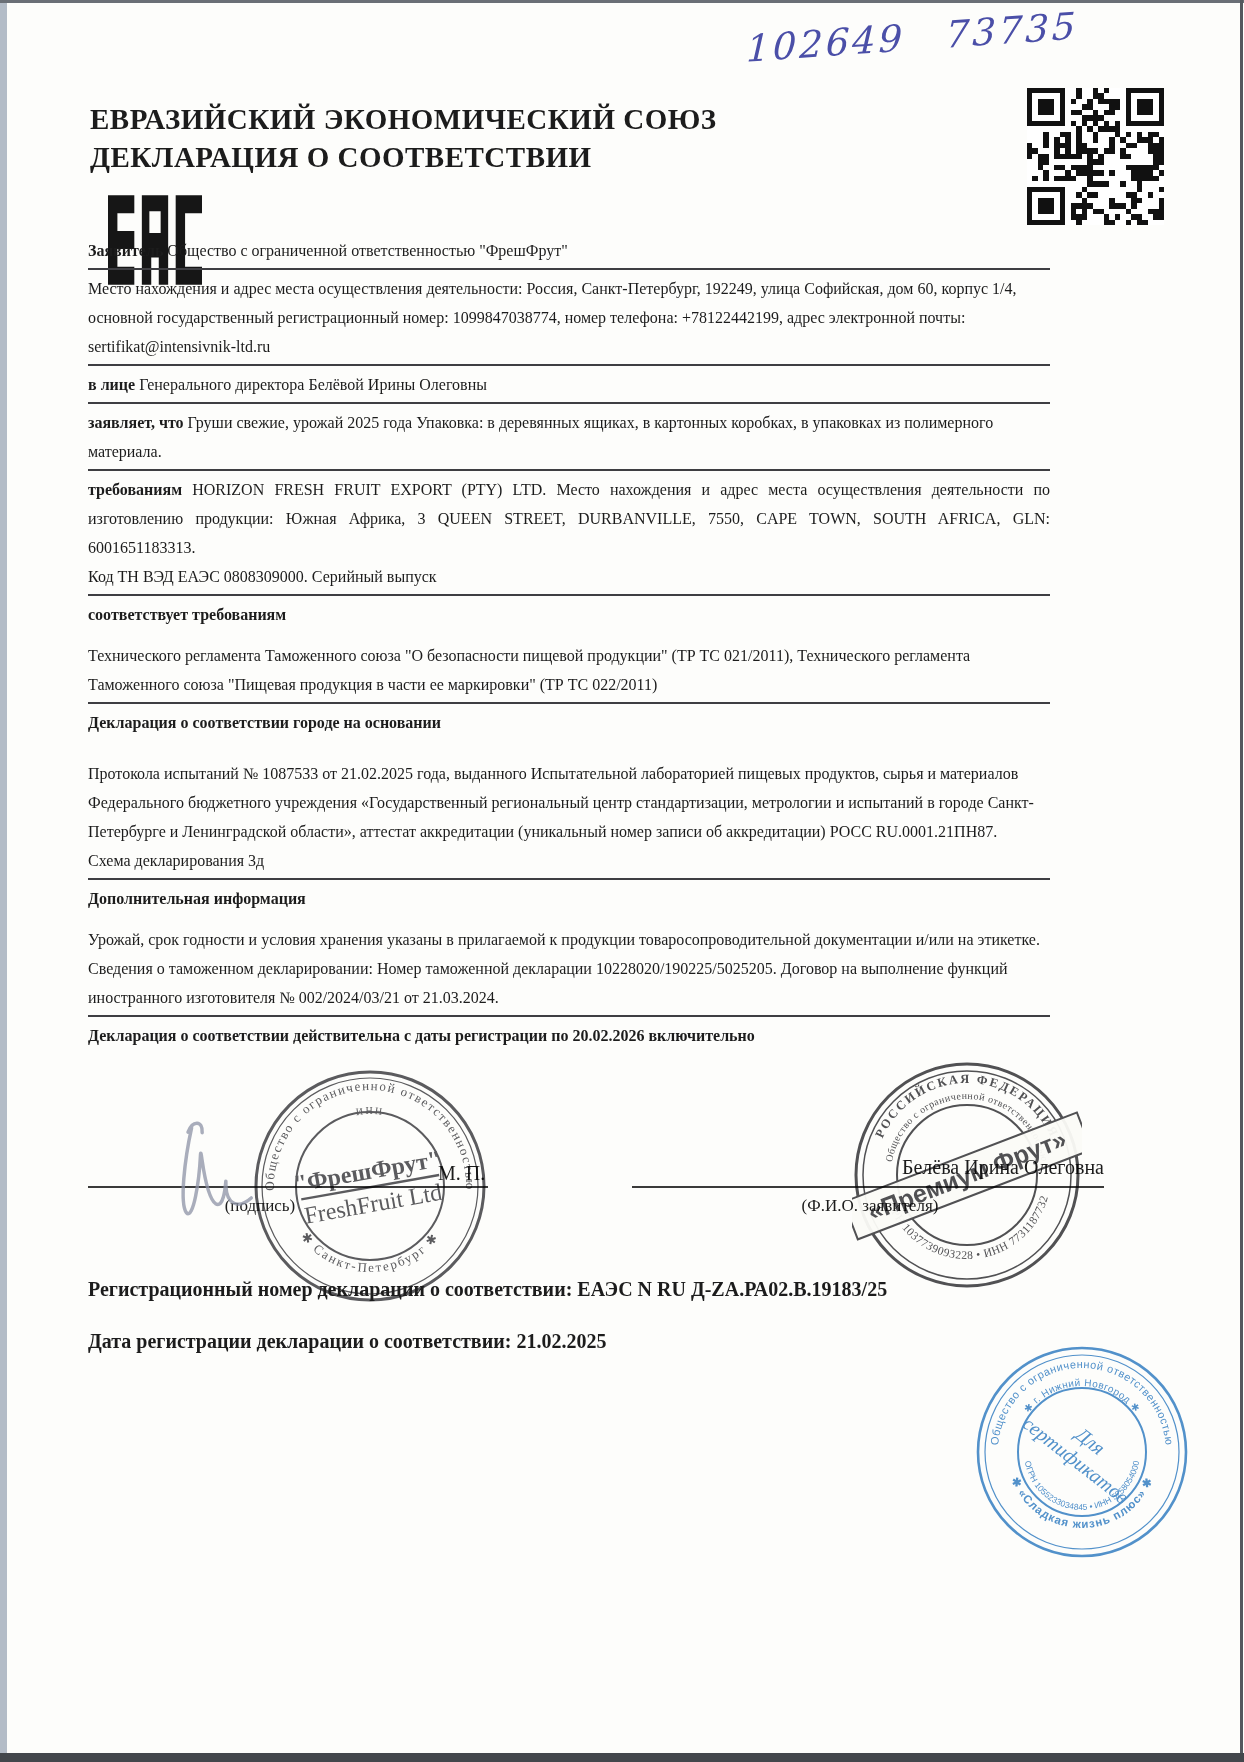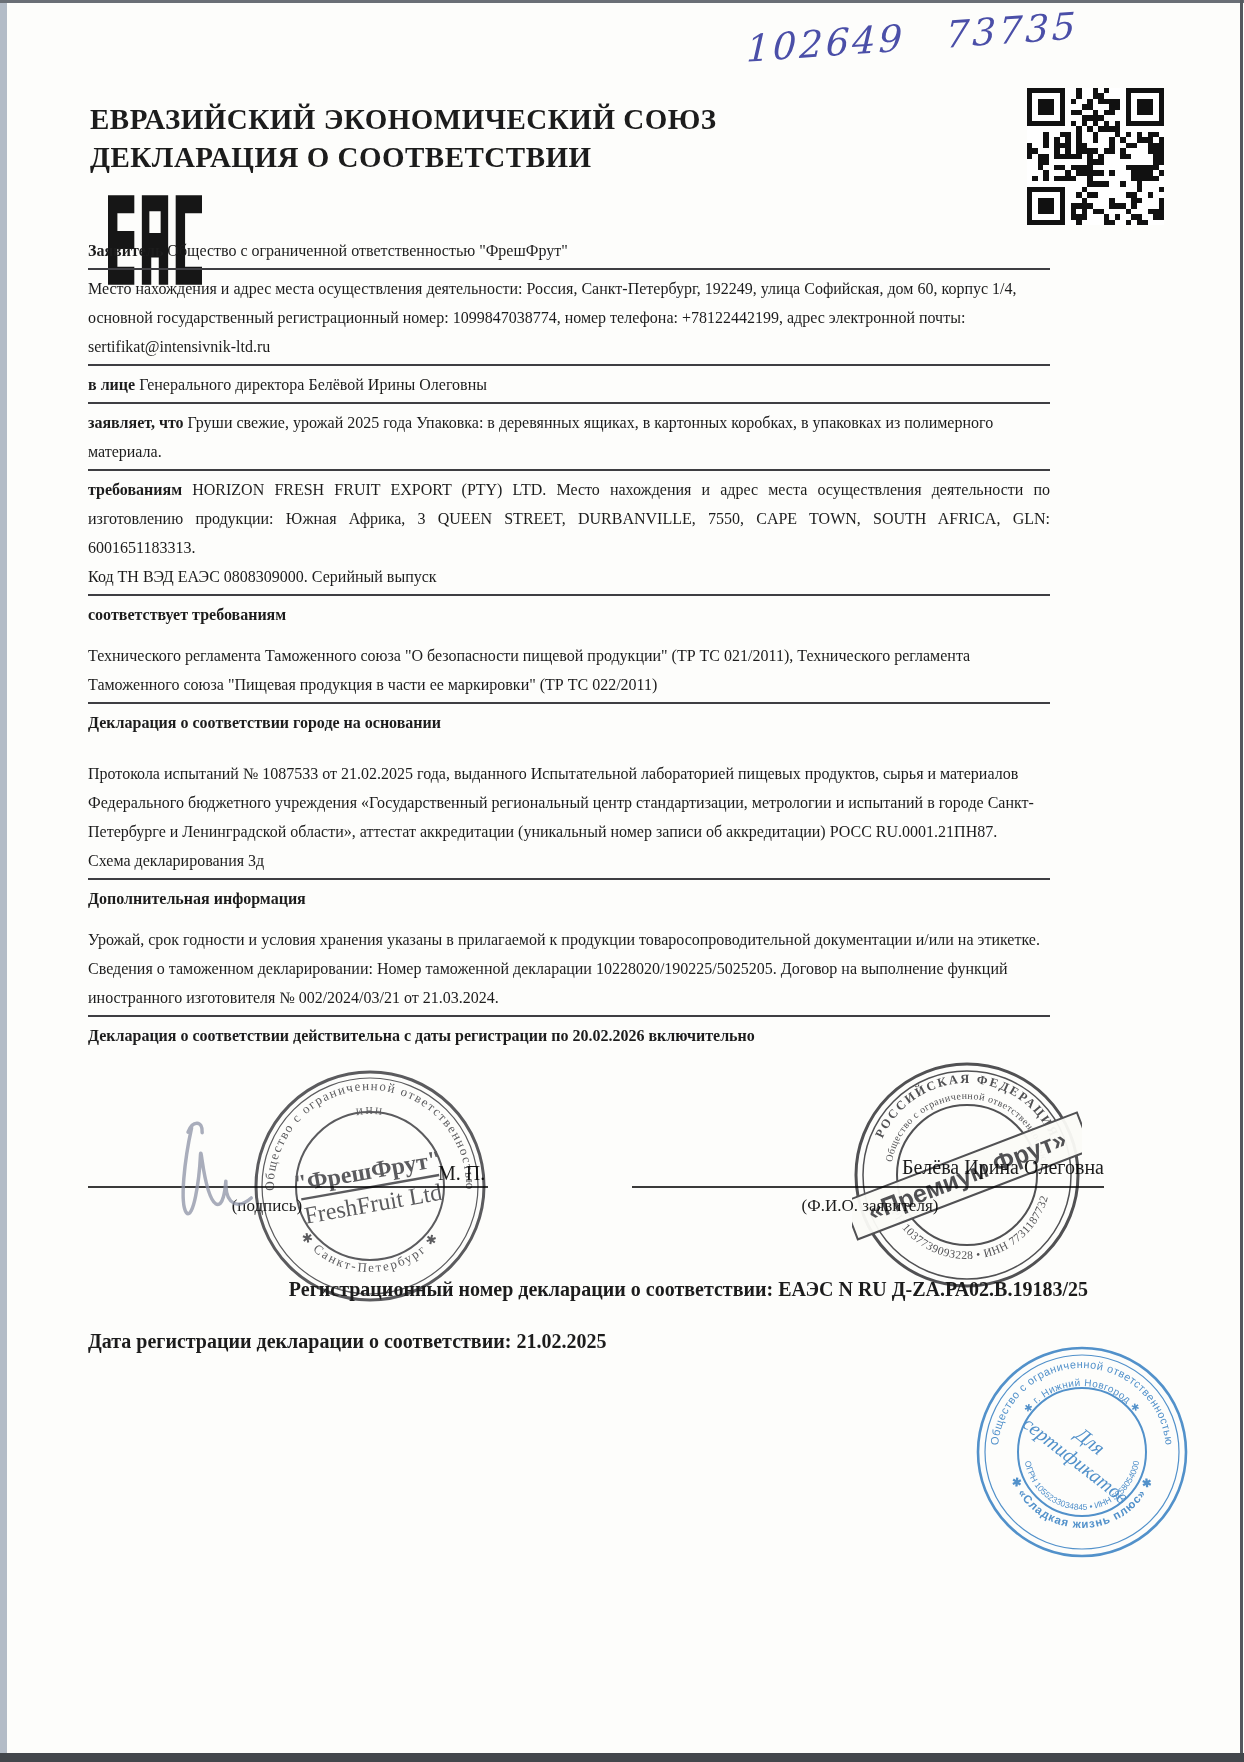--- a/index.html
+++ b/index.html
@@ -37,27 +37,27 @@
   .j{text-align:justify;}
   .rule{border:none; border-top:2px solid #3e3e42; margin:3px 0 4px 0;}
   .mt-sm{margin-top:12px !important;}
   .mt-md{margin-top:22px !important;}
 
   
   .sig-line{position:absolute; height:2px; background:#3a3a3a; top:1186px;}
   .sig-line.left{left:88px; width:400px;}
   .sig-line.right{left:632px; width:472px;}
   .sig-caption{position:absolute; top:1196px; font-size:17px; text-align:center;}
-  .sig-caption.left{left:182px; width:170px;}
+  .sig-caption.left{left:175px; width:170px;}
   .sig-caption.right{left:680px; width:380px;}
   .sig-name{position:absolute; left:632px; top:1156px; width:472px; text-align:right; font-size:20px;}
   .mp{position:absolute; left:438px; top:1162px; font-size:20px;}
 
   .reg-line{position:absolute; left:88px; width:1000px; font-weight:bold; font-size:20px;}
-  .reg-number{top:1278px;text-align:right;}
+  .reg-number{top:1278px;}
   .reg-date{top:1322px;margin-top:8px;}
 
   .stamp{position:absolute; pointer-events:none; mix-blend-mode:multiply;}
   .stamp-ff{left:250px; top:1066px; width:240px; height:240px; opacity:.83;}
   .stamp-pr{left:852px; top:1060px; width:230px; height:230px; opacity:.85;}
   .stamp-blue{left:972px; top:1342px; width:220px; height:220px; opacity:.9;}
   .sig-scribble{position:absolute; left:168px; top:1106px; width:125px; height:125px; opacity:.75;}
 
   .arc-serif{font-family:"Liberation Serif", serif;}
   .arc-sans{font-family:"Liberation Sans", sans-serif;}

